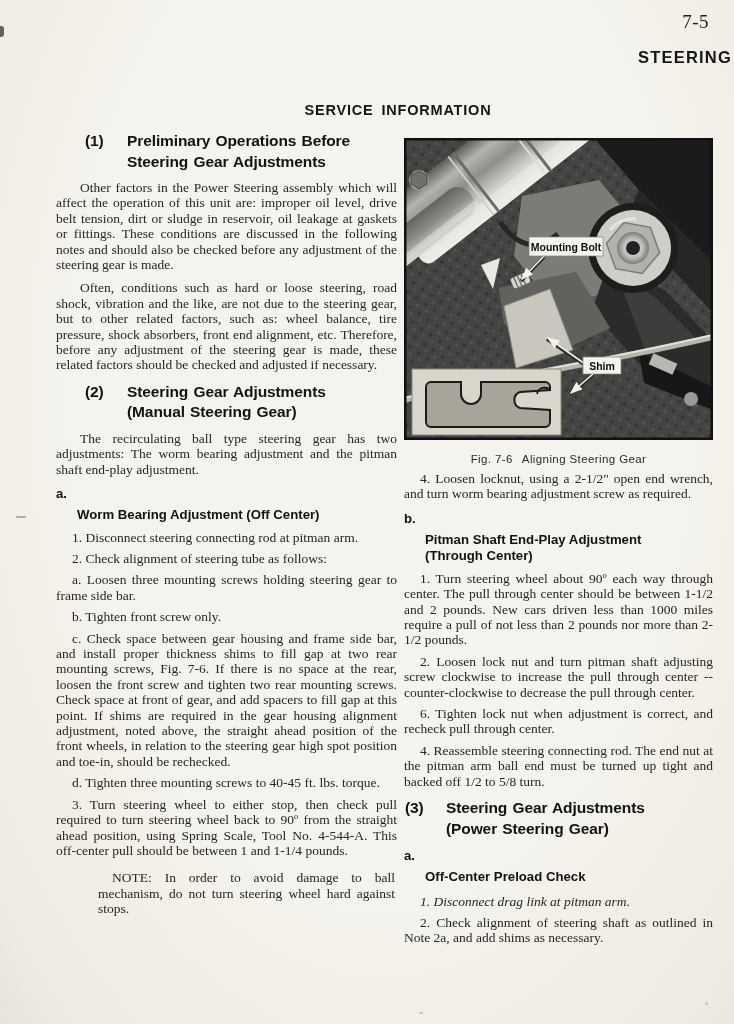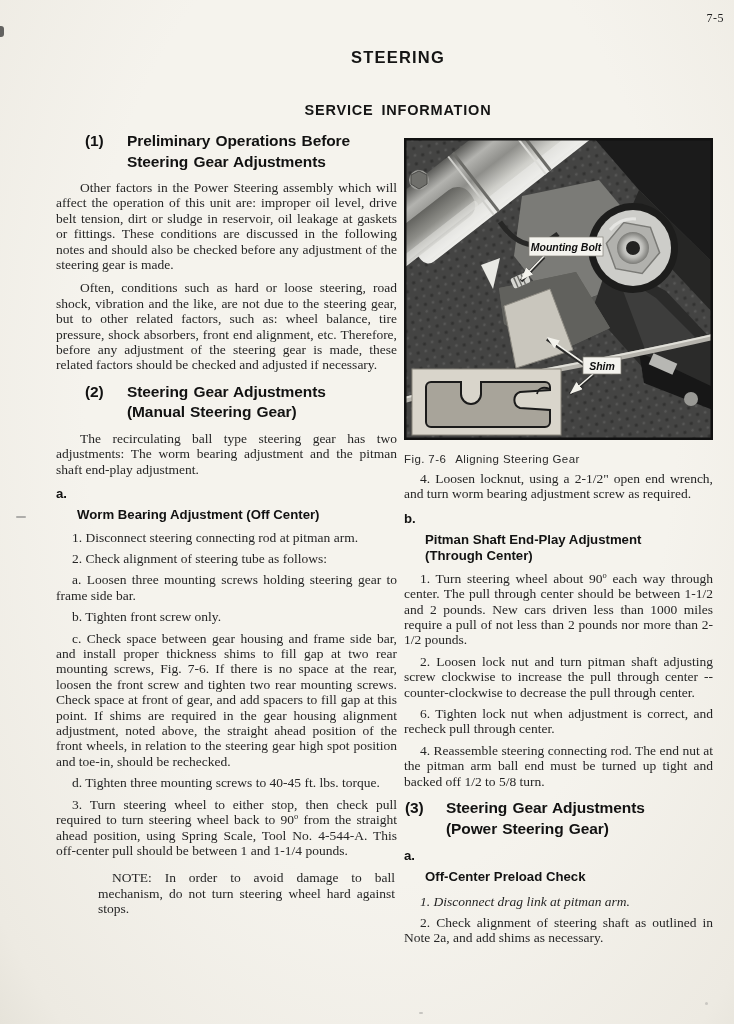--- a/index.html
+++ b/index.html
@@ -6,26 +6,26 @@
   .page{
     position:relative;
     width:734px;height:1024px;
     margin:0 auto;
     background:radial-gradient(ellipse at 52% 38%, #f5f3ed 55%, #edeae2 92%, #e6e3da 100%);
     font-family:"Liberation Serif","DejaVu Serif",serif;
     color:#242424;
     overflow:hidden;
   }
   .page-number{
-    position:absolute;top:11px;right:10px;
-    font-size:12px;letter-spacing:.5px;color:#1e1e1e;margin-left:8px;
+    position:absolute;top:11px;right:25px;
+    font-size:19px;letter-spacing:.5px;color:#1e1e1e;margin-left:8px;
   }
   .doc-title{
     position:absolute;top:48px;left:64px;width:668px;
-    text-align:center;
+    text-align:right;
     font-family:"Liberation Sans","DejaVu Sans",sans-serif;
     font-weight:bold;font-size:16.5px;letter-spacing:1.2px;color:#151515;
   }
   .doc-subtitle{
     position:absolute;top:102px;left:64px;width:668px;
     text-align:center;
     font-family:"Liberation Sans","DejaVu Sans",sans-serif;
     font-weight:bold;font-size:14.5px;letter-spacing:.8px;word-spacing:3px;color:#151515;
   }
   .col-left{position:absolute;left:56px;top:131px;width:341px;}
@@ -53,23 +53,23 @@
 
   .sub-h{
     display:flex;margin-top:9px;
     font-family:"Liberation Sans","DejaVu Sans",sans-serif;
     font-weight:bold;font-size:13.2px;line-height:16.5px;
     color:#121212;
   }
   .sub-h .letter{flex:0 0 21px;}
   .sub-h .lines{flex:1;margin-top:21px;}
 
-  .figure-wrap{width:309px;height:302px;position:relative;font-style:italic;}
+  .figure-wrap{width:309px;height:302px;position:relative;}
   .figure-caption{
-    margin-top:13px;text-align:left;
+    margin-top:13px;text-align:center;
     font-family:"Liberation Sans","DejaVu Sans",sans-serif;
     font-size:11.5px;letter-spacing:.4px;color:#2b2b2b;
   }
   .figure-caption .cap-fig{margin-right:9px;}
 
   .artifact{position:absolute;background:#777;opacity:.55;border-radius:2px;}
   .artifact.edge{left:0;top:26px;width:4px;height:11px;background:#333;opacity:.75;border-radius:0 3px 3px 0;}
   .artifact.dash{left:16px;top:516px;width:10px;height:2px;}
   .artifact.speck1{left:419px;top:1012px;width:4px;height:2px;opacity:.35;}
   .artifact.speck2{left:705px;top:1002px;width:3px;height:3px;opacity:.3;border-radius:50%;}

